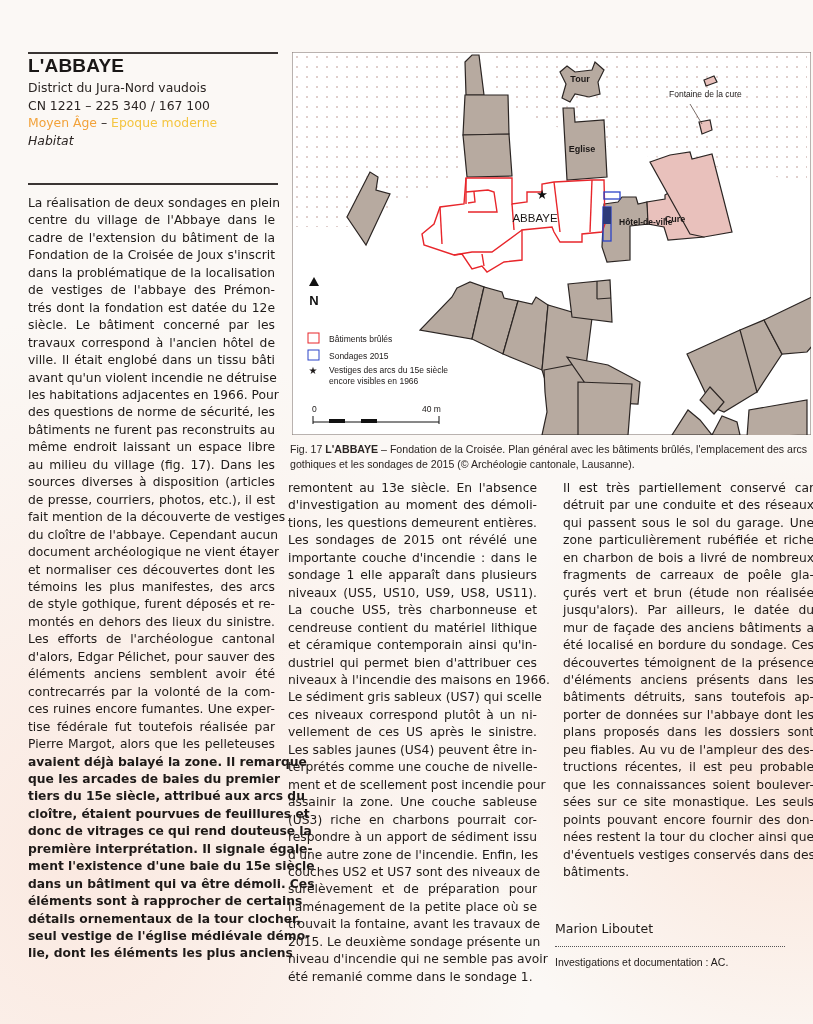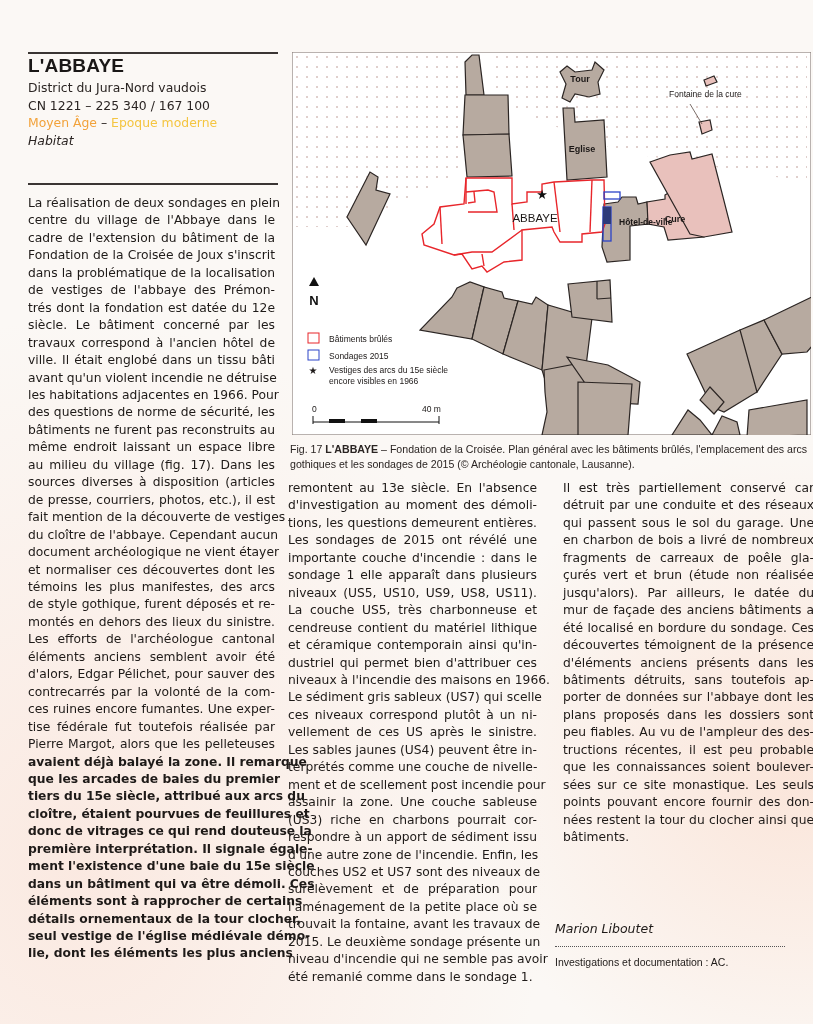--- a/index.html
+++ b/index.html
@@ -25,21 +25,21 @@
   .period-sep { color: #2a2422; }
   .period-b { color: #f4c541; margin-top: 47px; }
   
   .col { position: absolute; font-size: 12.3px; line-height: 17.45px; text-align: justify; }
   .col .ln { display: block; text-align-last: justify; white-space: nowrap; }
   .col .ln.last { text-align-last: left; }
   .col-left { left: 28px; top: 195px; width: 247px; }
   .col-mid { left: 288px; top: 480px; width: 249px; }
   .col-right { left: 552px; top: 480px; width: 251px; margin-left: 11px; }
   .bold { font-weight: bold; }
-  .signature { position: absolute; left: 555px; top: 921px; font-style: italic; font-size: 12.5px; }
+  .signature { position: absolute; left: 555px; top: 921px; font-size: 12.5px; }
   .dots { position: absolute; left: 555px; top: 946px; width: 230px; border-top: 1.5px dotted #555; }
   .credits { position: absolute; left: 555px; top: 956px; font-size: 10.5px; font-family: "Liberation Sans", sans-serif; }
   
   .figure { position: absolute; left: 292px; top: 52px; width: 519px; height: 383px; }
   .figure svg { display: block; }
   .caption { position: absolute; left: 290px; top: 442px; width: 520px; font-family: "Liberation Sans", sans-serif; font-size: 10.6px; line-height: 15px; color: #2a2422; }
   .caption .b { font-weight: bold; }
 </style>
 </head>
 <body>
@@ -78,22 +78,22 @@
     <span class="ln">sources diverses à disposition (articles</span>
     <span class="ln">de presse, courriers, photos, etc.), il est</span>
     <span class="ln">fait mention de la découverte de vestiges</span>
     <span class="ln">du cloître de l'abbaye. Cependant aucun</span>
     <span class="ln">document archéologique ne vient étayer</span>
     <span class="ln">et normaliser ces découvertes dont les</span>
     <span class="ln">témoins les plus manifestes, des arcs</span>
     <span class="ln">de style gothique, furent déposés et re-</span>
     <span class="ln">montés en dehors des lieux du sinistre.</span>
     <span class="ln">Les efforts de l'archéologue cantonal</span>
+    <span class="ln">d'alors, Edgar Pélichet, pour sauver des</span>
     <span class="ln">éléments anciens semblent avoir été</span>
-    <span class="ln">d'alors, Edgar Pélichet, pour sauver des</span>
     <span class="ln">contrecarrés par la volonté de la com-</span>
     <span class="ln">ces ruines encore fumantes. Une exper-</span>
     <span class="ln">tise fédérale fut toutefois réalisée par</span>
     <span class="ln">Pierre Margot, alors que les pelleteuses</span>
     <span class="ln bold">avaient déjà balayé la zone. Il remarque</span>
     <span class="ln bold">que les arcades de baies du premier</span>
     <span class="ln bold">tiers du 15e siècle, attribué aux arcs du</span>
     <span class="ln bold">cloître, étaient pourvues de feuillures et</span>
     <span class="ln bold">donc de vitrages ce qui rend douteuse la</span>
     <span class="ln bold">première interprétation. Il signale égale-</span>
@@ -132,37 +132,39 @@
     <span class="ln">l'aménagement de la petite place où se</span>
     <span class="ln">trouvait la fontaine, avant les travaux de</span>
     <span class="ln">2015. Le deuxième sondage présente un</span>
     <span class="ln">niveau d'incendie qui ne semble pas avoir</span>
     <span class="ln last">été remanié comme dans le sondage 1.</span>
   </div>
 <div class="col col-right" id="col-right">
     <span class="ln">Il est très partiellement conservé car</span>
     <span class="ln">détruit par une conduite et des réseaux</span>
     <span class="ln">qui passent sous le sol du garage. Une</span>
+    <span class="ln">zone particulièrement rubéfiée et riche</span>
     <span class="ln">en charbon de bois a livré de nombreux</span>
     <span class="ln">fragments de carreaux de poêle gla-</span>
     <span class="ln">çurés vert et brun (étude non réalisée</span>
     <span class="ln">jusqu'alors). Par ailleurs, le datée du</span>
     <span class="ln">mur de façade des anciens bâtiments a</span>
     <span class="ln">été localisé en bordure du sondage. Ces</span>
     <span class="ln">découvertes témoignent de la présence</span>
     <span class="ln">d'éléments anciens présents dans les</span>
     <span class="ln">bâtiments détruits, sans toutefois ap-</span>
     <span class="ln">porter de données sur l'abbaye dont les</span>
     <span class="ln">plans proposés dans les dossiers sont</span>
     <span class="ln">peu fiables. Au vu de l'ampleur des des-</span>
     <span class="ln">tructions récentes, il est peu probable</span>
     <span class="ln">que les connaissances soient boulever-</span>
     <span class="ln">sées sur ce site monastique. Les seuls</span>
     <span class="ln">points pouvant encore fournir des don-</span>
     <span class="ln">nées restent la tour du clocher ainsi que</span>
+    <span class="ln">d'éventuels vestiges conservés dans des</span>
     <span class="ln last">bâtiments.</span>
   </div>
 
 <div class="signature">Marion Liboutet</div>
 <div class="dots"></div>
 <div class="credits">Investigations et documentation : AC.</div>
 
 <div class="figure">
   <svg width="519" height="383" viewBox="0 0 519 383">
     <defs>

